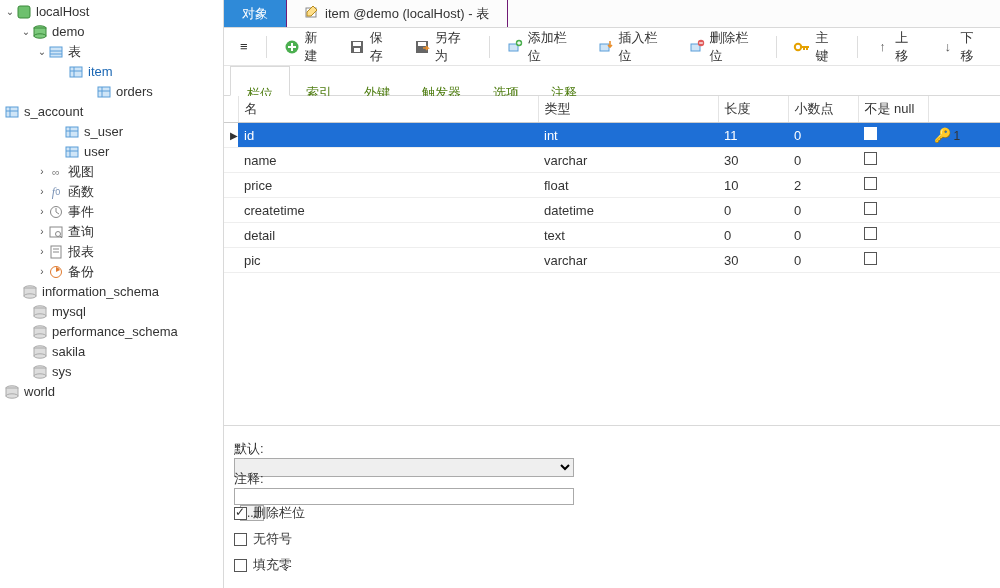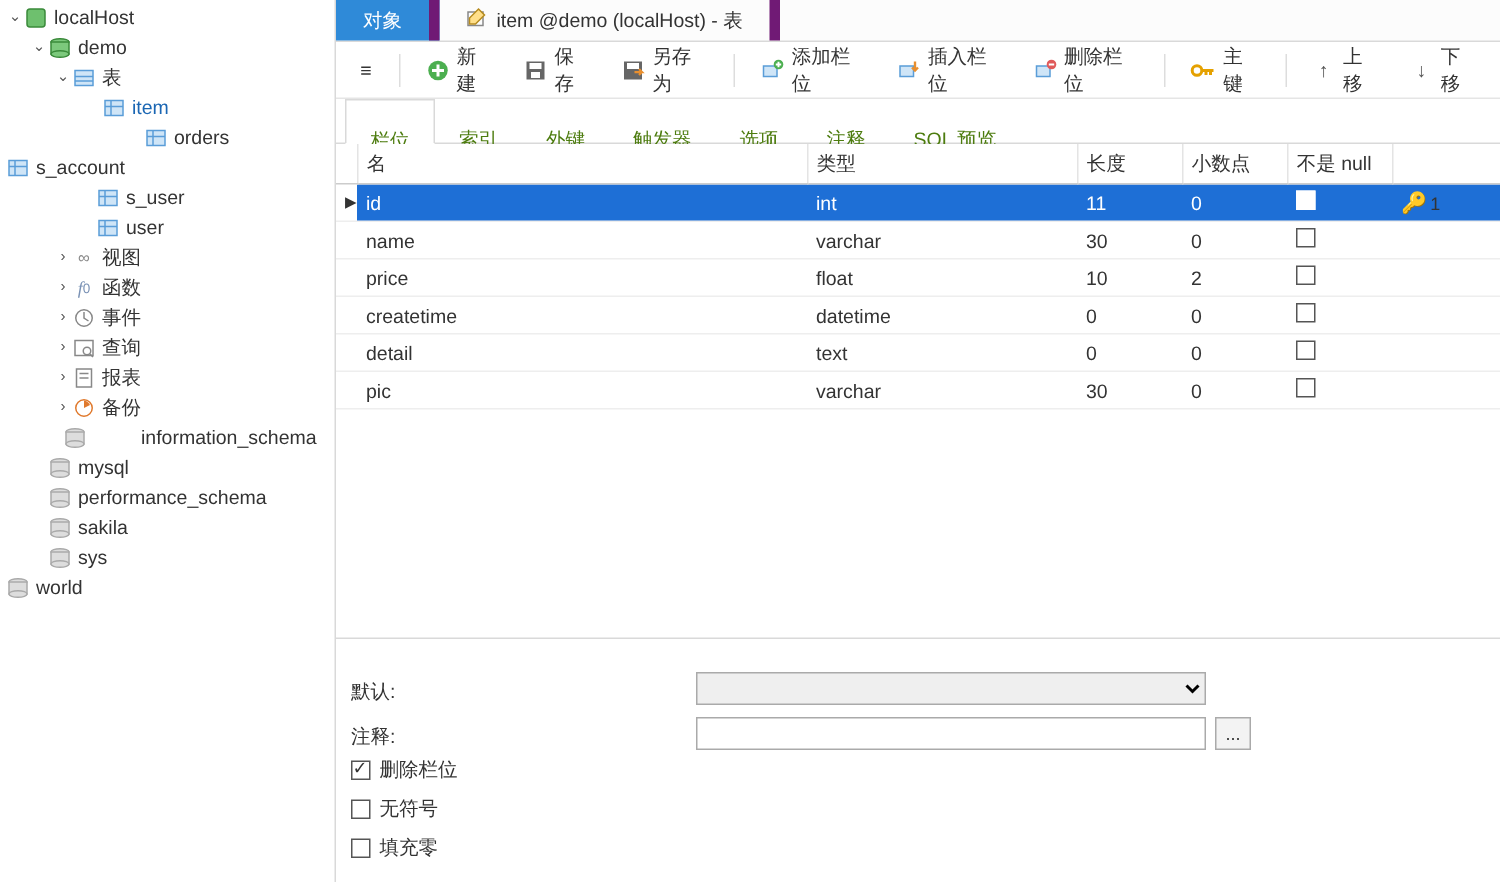--- a/index.html
+++ b/index.html
@@ -50,21 +50,21 @@
   
   .doc-tabs {
     display:flex; align-items:stretch;
     height:28px;
     background:#fcfcfc;
     border-bottom:1px solid #d9d9d9;
   }
   .doc-tab {
     display:flex; align-items:center;
     padding:0 18px;
-    border-right:7px solid #701a75;
+    border-right:1px solid #701a75;
     font-size:13px;
     color:#333;
   }
   .doc-tab.active {
     background:#2f8ad8; color:#fff;
   }
   .doc-tab .ico { margin-right:6px; color:#777;}
   .filler-top { flex:1; }
 
   
@@ -164,22 +164,23 @@
   tr.sel .chk { border-color:#fff; }
   tr.sel .chk.on::after { color:#fff; }
   .keyico { color:#e5a100; font-size:14px;}
   .keytxt { font-size:12px; color:#333; margin-left:2px;}
 
   
   .props {
     padding:14px 10px 10px 10px;
   }
   .prop-row {
-    display:flex; align-items:flex-end;
+    display:flex; align-items:flex-start;
     height:30px;
+    flex-direction:column;
   }
   .prop-row .plabel { width:230px; }
   .prop-row select, .prop-row input[type=text] {
     width:340px; height:22px;
     border:1px solid #aaa;
     font-size:13px; padding:0 4px;
   }
   .prop-row .more-btn {
     width:24px; height:22px; margin-left:6px;
     border:1px solid #aaa; background:#f3f3f3;
@@ -337,21 +338,21 @@
         <span class="ico">
           <svg width="14" height="14">
             <circle cx="7" cy="7" r="5.5" fill="#fff" stroke="#e07a2e"></circle>
             <path d="M7 7 L7 2 A5.5 5.5 0 0 1 11 5 z" fill="#e07a2e"></path>
           </svg>
         </span>
         <span class="label">备份</span>
       </div>
     </div>
   <div id="tree-other-dbs">
-      <div class="tree-item" style="padding-left: 42px; gap: 32px;">
+      <div class="tree-item" style="padding-left: 22px;">
         <span class="ico ico-dbgrey">
           <svg width="14" height="14">
             <ellipse cx="7" cy="3" rx="6" ry="2.2" fill="#ddd" stroke="#aaa"></ellipse>
             <rect x="1" y="3" width="12" height="8" fill="#ddd" stroke="#aaa"></rect>
             <ellipse cx="7" cy="11" rx="6" ry="2.2" fill="#ddd" stroke="#aaa"></ellipse>
           </svg>
         </span>
         <span class="label">information_schema</span>
       </div>
       <div class="tree-item" style="padding-left: 32px;">
@@ -521,21 +522,20 @@
     </div>
   </div>
 
   <div class="sub-tabs" id="sub-tabs">
       <div class="sub-tab active">栏位</div>
       <div class="sub-tab">索引</div>
       <div class="sub-tab">外键</div>
       <div class="sub-tab">触发器</div>
       <div class="sub-tab">选项</div>
       <div class="sub-tab">注释</div>
-      <div class="sub-tab">SQL 预览</div>
     </div>
 
   <div class="fields-area">
     <table class="fields">
       <colgroup>
         <col class="c-mark">
           <col class="c-name">
           <col class="c-type">
         <col class="c-len">
           <col class="c-dec">

